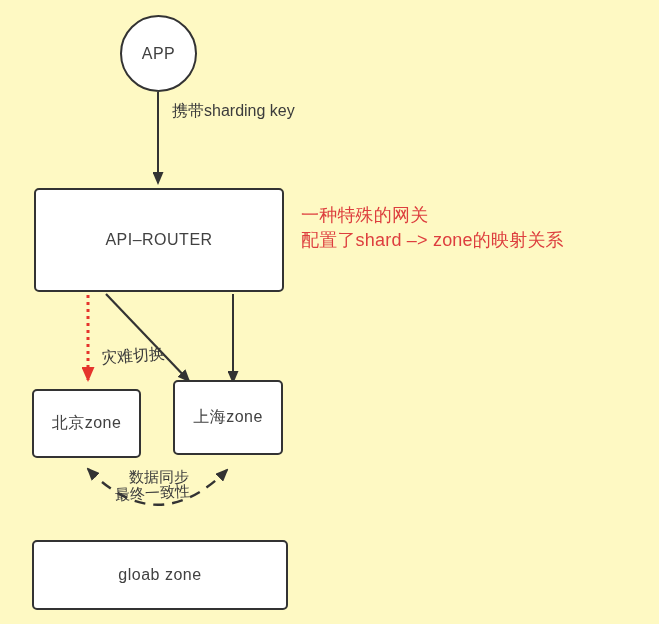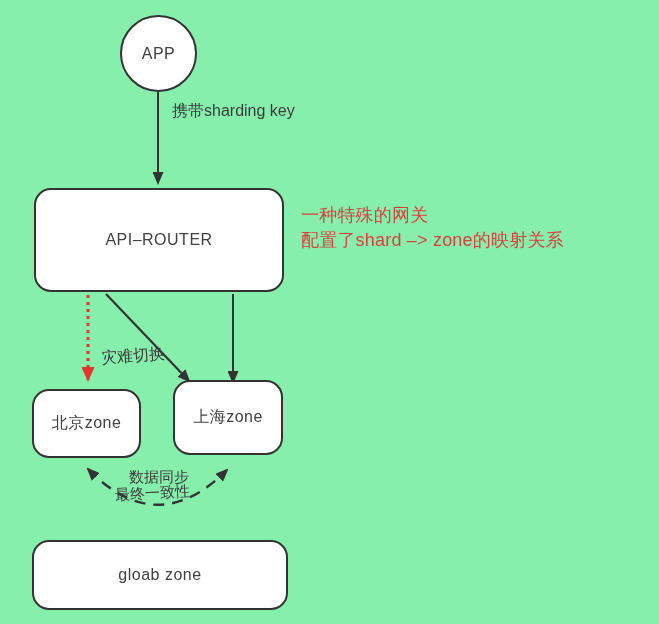--- a/index.html
+++ b/index.html
@@ -4,21 +4,21 @@
 <style>
   html, body {
     margin: 0;
     padding: 0;
     background: #ffffff;
   }
   .canvas {
     position: relative;
     width: 659px;
     height: 624px;
-    background: #86efac;
+    background: #fef9c3;
     font-family: "Liberation Sans", "DejaVu Sans", sans-serif;
     overflow: hidden;
   }
   .edges {
     position: absolute;
     left: 0; top: 0;
     width: 659px; height: 624px;
     pointer-events: none;
   }
   .node {
@@ -26,21 +26,21 @@
     box-sizing: border-box;
     border: 2px solid #333333;
     background: #ffffff;
     display: flex;
     align-items: center;
     justify-content: center;
     color: #414141;
     font-size: 16px;
     letter-spacing: 0.5px;
   }
-  .node.rect { border-radius: 17px; }
+  .node.rect { border-radius: 5px; }
   .node.circle { border-radius: 50%; }
   .node-app     { left: 120px; top: 15px;  width: 77px;  height: 77px;  }
   .node-router  { left: 34px;  top: 188px; width: 250px; height: 104px; }
   .node-beijing { left: 32px;  top: 389px; width: 109px; height: 69px;  }
   .node-shanghai{ left: 173px; top: 380px; width: 110px; height: 75px;  }
   .node-global  { left: 32px;  top: 540px; width: 256px; height: 70px;  }
   .edge-label {
     position: absolute;
     color: #3c3c3c;
     font-size: 16px;

